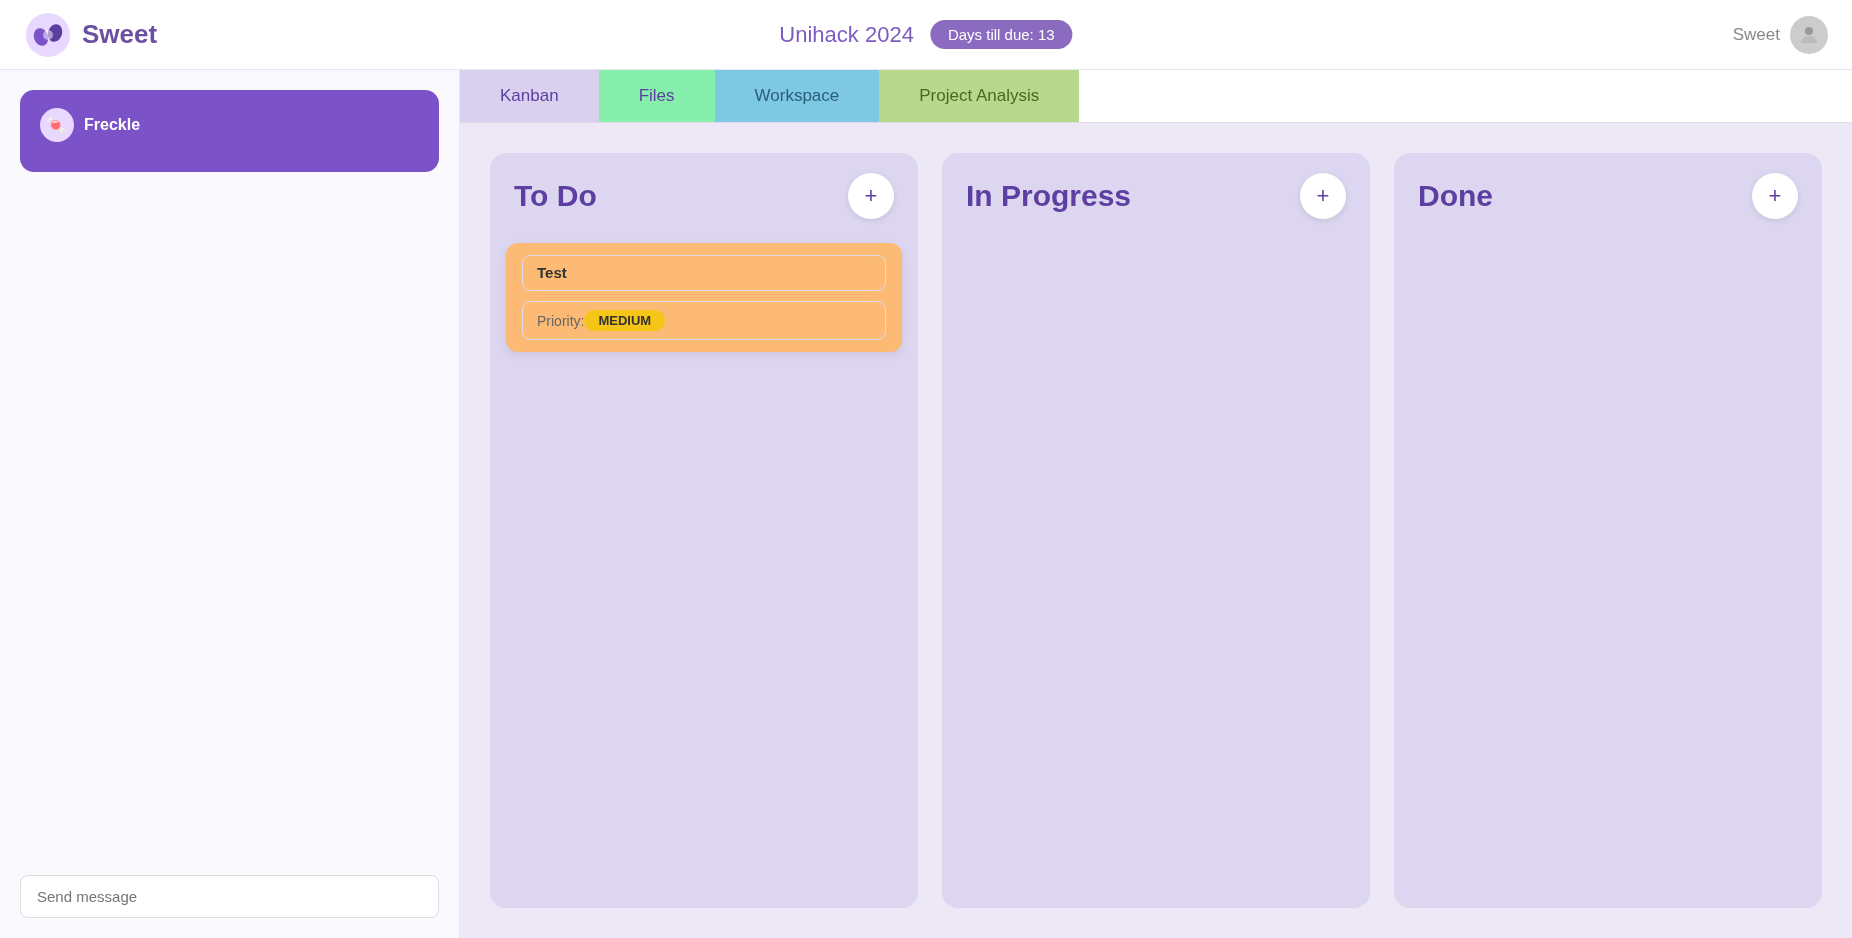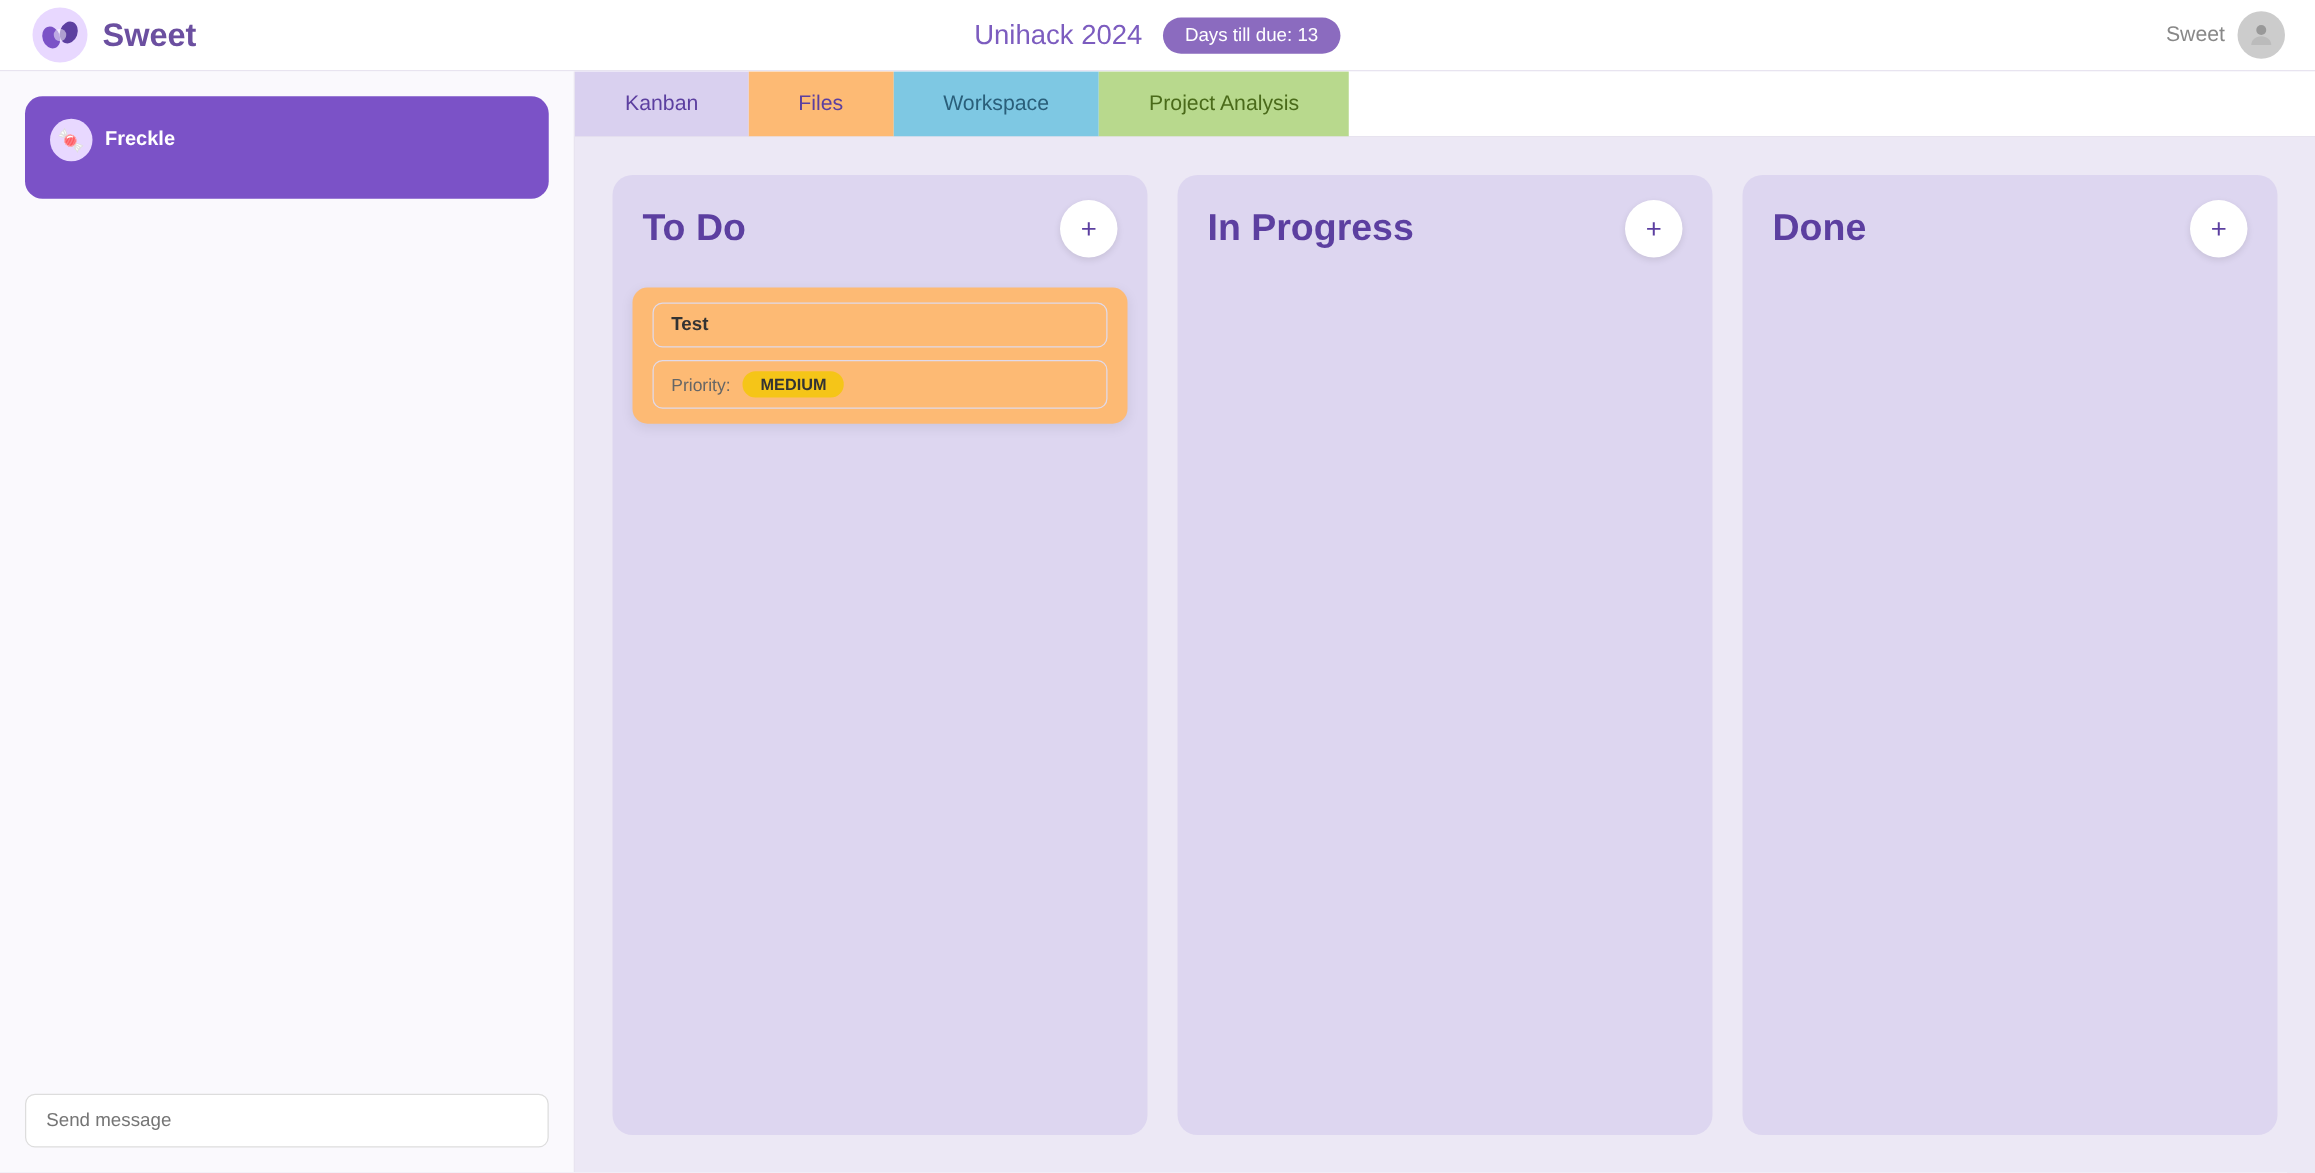--- a/index.html
+++ b/index.html
@@ -12,21 +12,21 @@
       display: flex;
       flex-direction: column;
     }
 
     
     .header {
       display: flex;
       align-items: center;
       justify-content: space-between;
       padding: 0 24px;
-      height: 57px;
+      height: 70px;
       background: #fff;
       border-bottom: 1px solid #e8e4f0;
     }
     .header-left {
       display: flex;
       align-items: center;
       gap: 10px;
     }
     .logo-icon {
       width: 48px;
@@ -161,21 +161,21 @@
       cursor: pointer;
       border: none;
       background: transparent;
       color: #7c5cbf;
     }
     .tab.active-kanban {
       background: #d9d0ef;
       color: #5c3fa0;
     }
     .tab.active-files {
-      background: #fdba74;
+      background: #86efac;
       color: #5c3fa0;
       padding-left: 40px;
     }
     .tab.active-workspace {
       background: #7ec8e3;
       color: #2a5f7a;
     }
     .tab.active-analysis {
       background: #b8d98d;
       color: #4a6a1a;
@@ -250,21 +250,20 @@
       font-size: 15px;
       font-weight: 600;
       color: #333;
     }
     .task-priority-row {
       border: 1px solid #e0daea;
       border-radius: 8px;
       padding: 8px 14px;
       display: flex;
       align-items: center;
-      gap: 10px;
     }
     .priority-label {
       font-size: 14px;
       color: #666;
     }
     .priority-badge {
       background: #f5c518;
       color: #333;
       border-radius: 20px;
       padding: 3px 14px;

